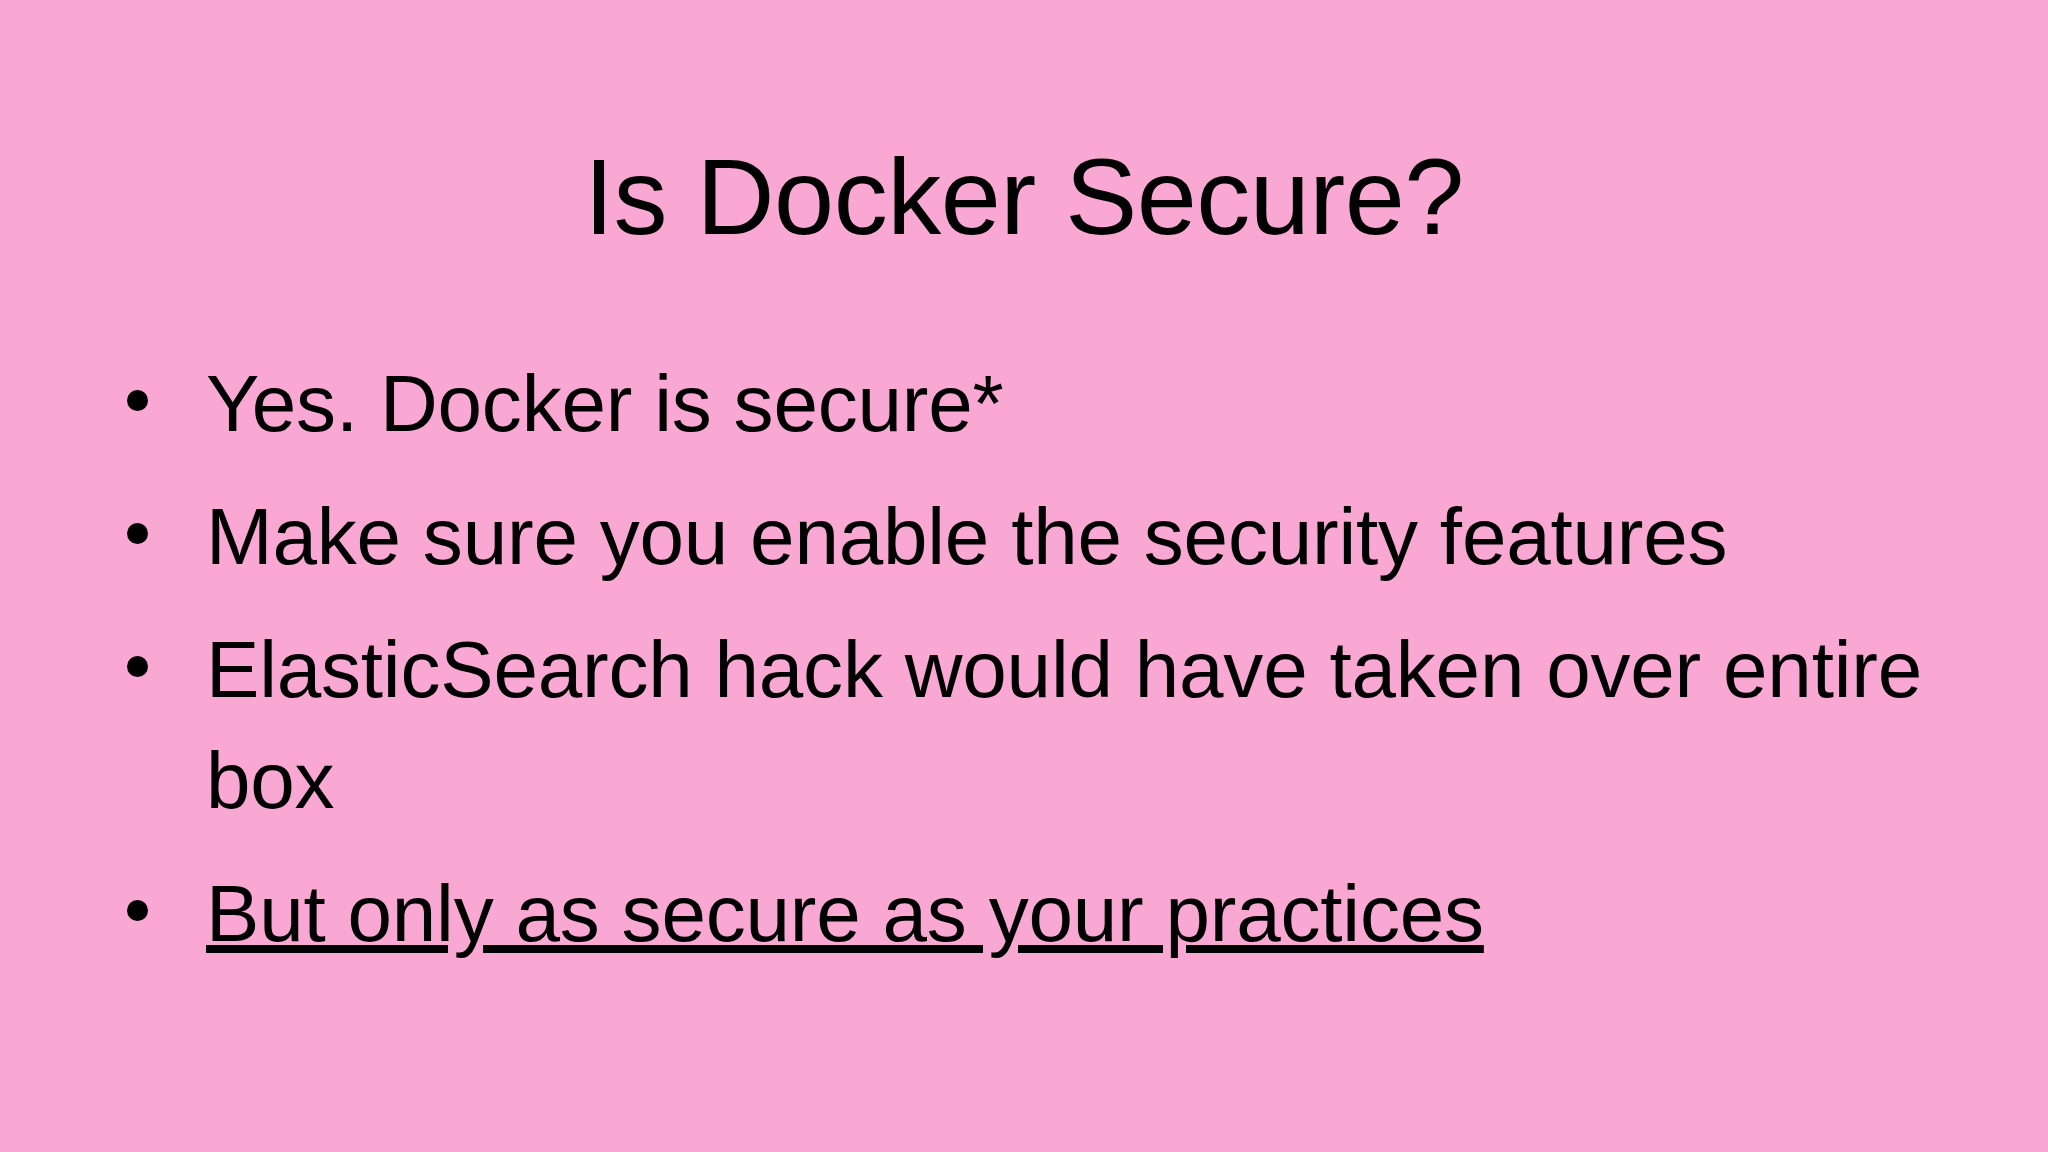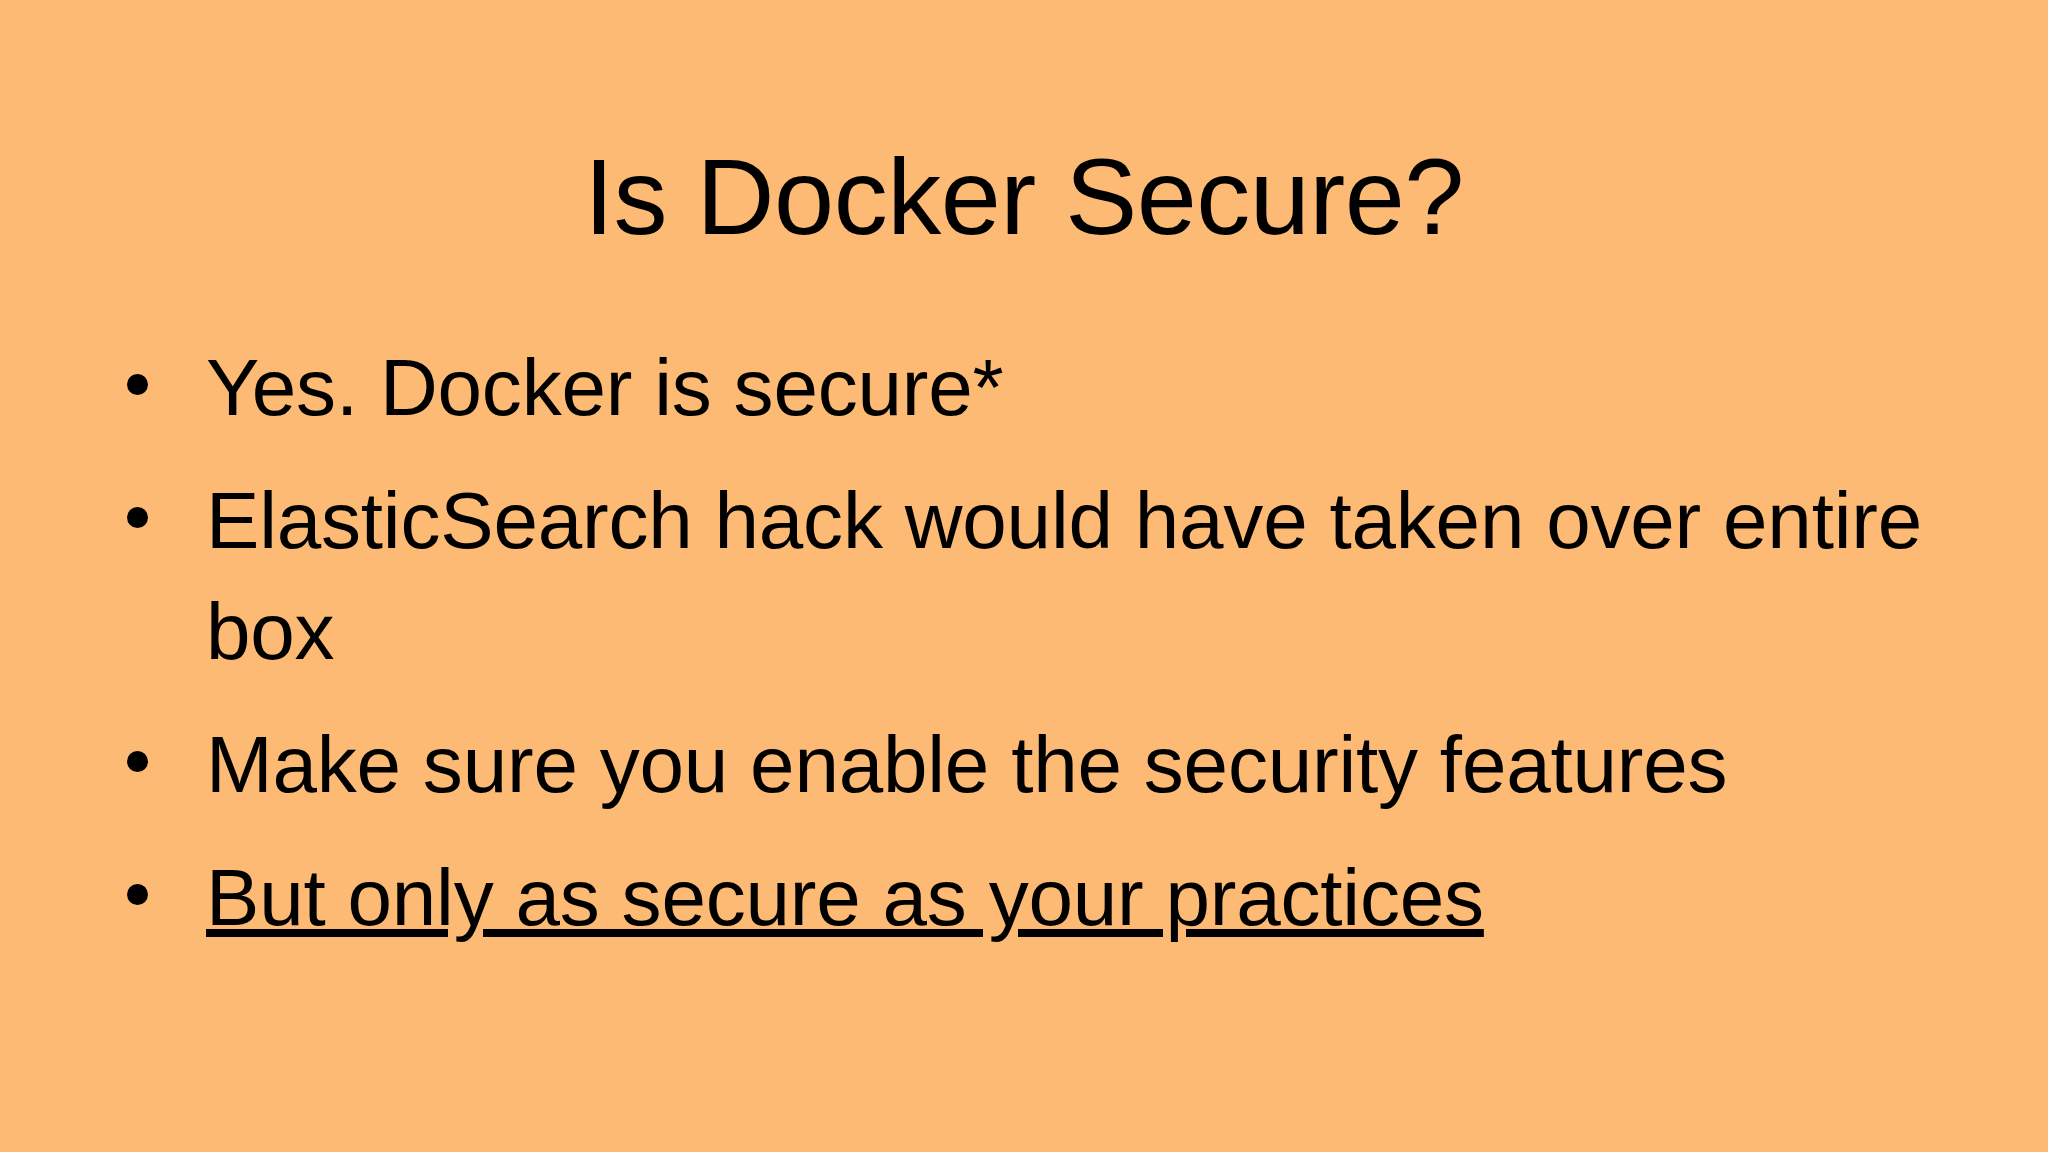--- a/index.html
+++ b/index.html
@@ -14,21 +14,21 @@
     overflow: hidden;
     font-family: "Liberation Sans", sans-serif;
     color: #000000;
     -webkit-font-smoothing: antialiased;
   }
 
   .slide {
     position: relative;
     width: 2048px;
     height: 1152px;
-    background: #fdba74;
+    background: #f9a8d4;
     box-sizing: border-box;
   }
 
   
   .slide-title {
     position: absolute;
     left: 0;
     top: 60px;
     width: 2048px;
     text-align: center;
@@ -36,21 +36,21 @@
     line-height: 130px;
     font-weight: 400;
     letter-spacing: -0.5px;
     white-space: nowrap;
   }
 
   
   .body-list {
     position: absolute;
     left: 118px;
-    top: 332px;
+    top: 348px;
     width: 1820px;
     margin: 0;
     padding: 0;
     list-style: none;
   }
 
   .bullet-item {
     position: relative;
     padding-left: 88px;
     margin: 0 0 22px 0;
@@ -88,26 +88,26 @@
 
   <ul class="body-list">
 
     <li class="bullet-item">
       <span class="bullet-marker"></span>
       <span class="bullet-text">Yes. Docker is secure*</span>
     </li>
 
     <li class="bullet-item">
       <span class="bullet-marker"></span>
-      <span class="bullet-text">ElasticSearch hack would have taken over entire box</span>
+      <span class="bullet-text">Make sure you enable the security features</span>
     </li>
 
     <li class="bullet-item">
       <span class="bullet-marker"></span>
-      <span class="bullet-text">Make sure you enable the security features</span>
+      <span class="bullet-text">ElasticSearch hack would have taken over entire box</span>
     </li>
 
     <li class="bullet-item">
       <span class="bullet-marker"></span>
       <span class="bullet-text">But only as secure as your practices</span>
     </li>
 
   </ul>
 
 </div>

